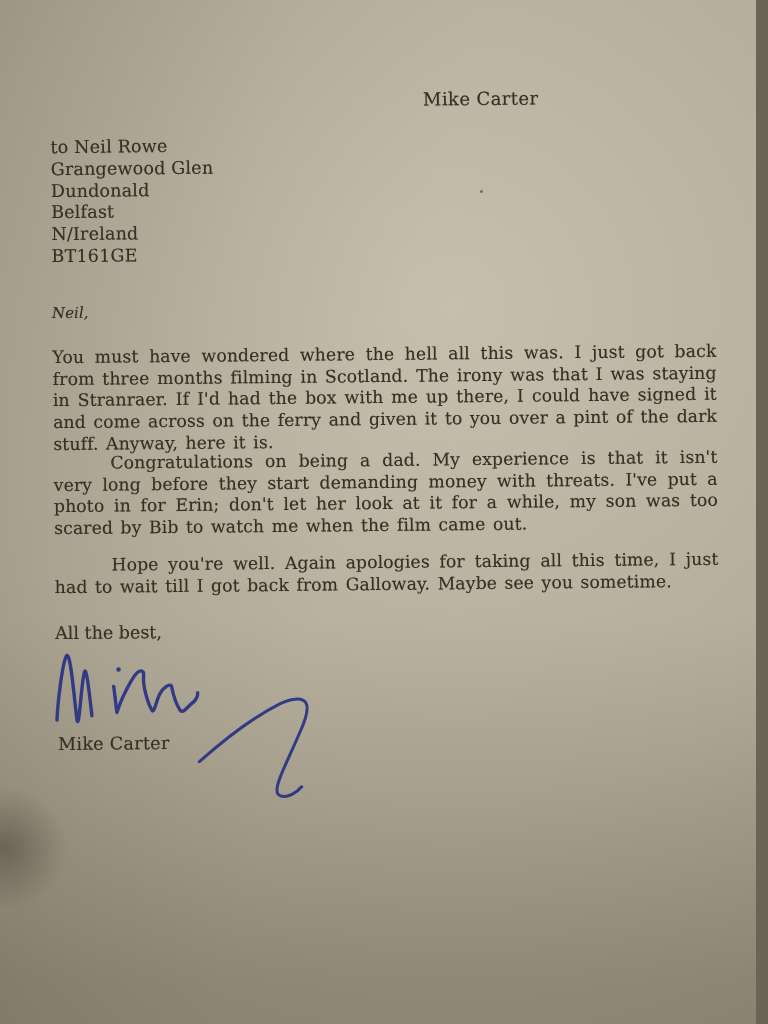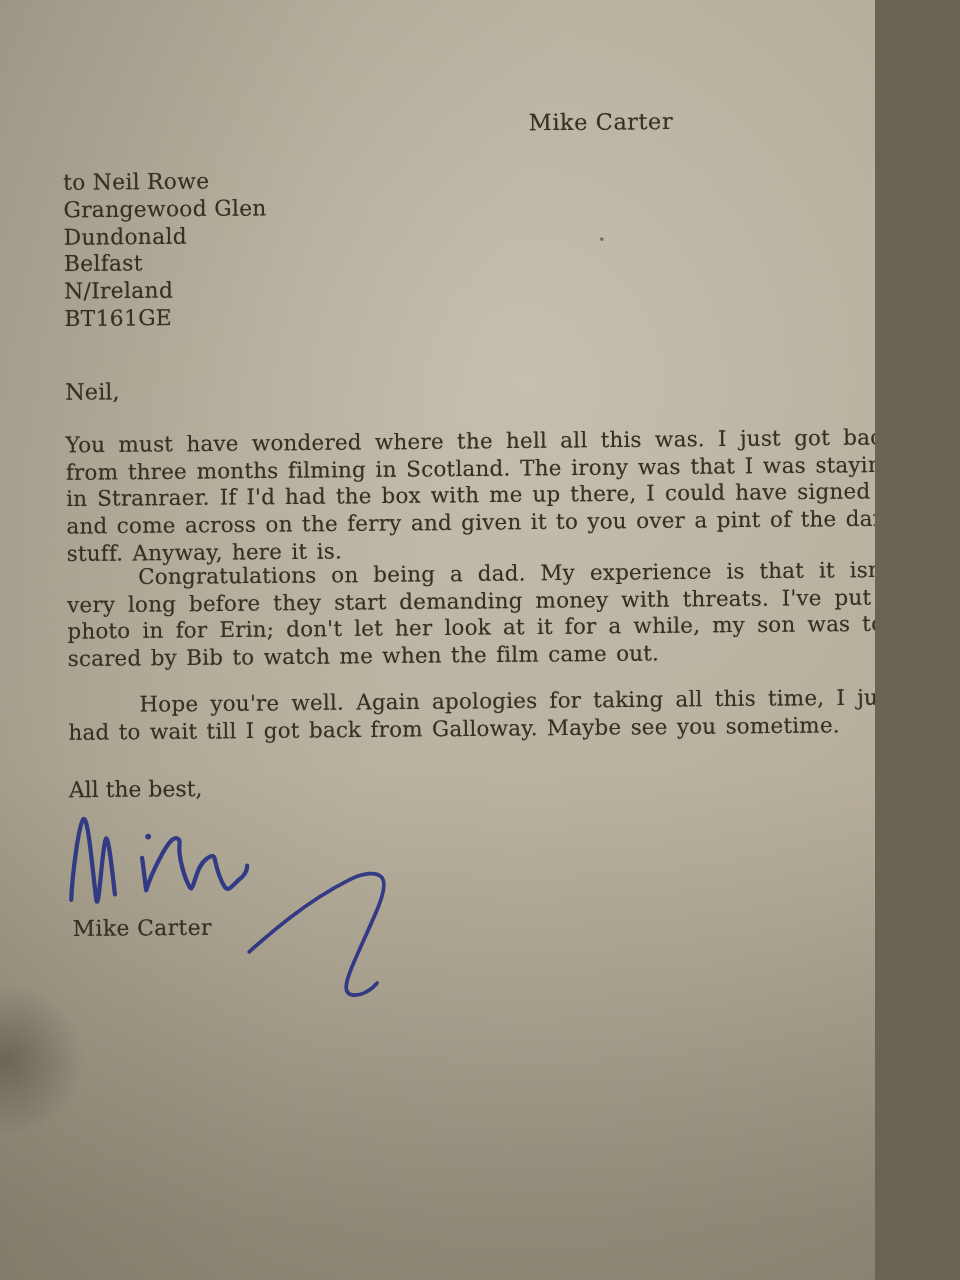--- a/index.html
+++ b/index.html
@@ -2,21 +2,21 @@
 <html style="--paper-light: #c6bfae; --paper-mid: #b4ac99; --paper-dark: #978f7b; --ink-text: #372f24; --signature-ink: #2c3585;"><head>
 <meta charset="utf-8">
 <style>
   html, body {
     margin: 0;
     padding: 0;
     background: #6b6454;
   }
   .photo {
     position: relative;
-    width: 700px;
+    width: 756px;
     height: 1024px;
     overflow: hidden;
     
     background:
       radial-gradient(circle 85px at 6px 848px, rgba(58,50,40,0.42), rgba(58,50,40,0) 72%),
       linear-gradient(to bottom, rgba(0,0,0,0) 60%, rgba(33,28,18,0.18) 96%),
       linear-gradient(105deg, rgba(30,25,18,0.13) 0%, rgba(30,25,18,0.03) 30%, rgba(255,255,255,0) 48%),
       radial-gradient(ellipse 125% 92% at 60% 30%,
         var(--paper-light, #c6bfae) 0%,
         var(--paper-mid, #b4ac99) 52%,
@@ -43,21 +43,22 @@
     left: 54px;
     top: 134px;
     font-size: 17.5px;
     line-height: 21.8px;
     letter-spacing: 0.2px;
   }
   .salutation {
     position: absolute;
     left: 54px;
     top: 301px;
-    font-size: 18px;
+    font-size: 15px;
+    font-style: italic;
   }
   .para {
     position: absolute;
     left: 54px;
     width: 664px;
     font-size: 17.2px;
     line-height: 21.7px;
     text-align: justify;
     word-spacing: 1.8px;
     letter-spacing: 0.15px;

